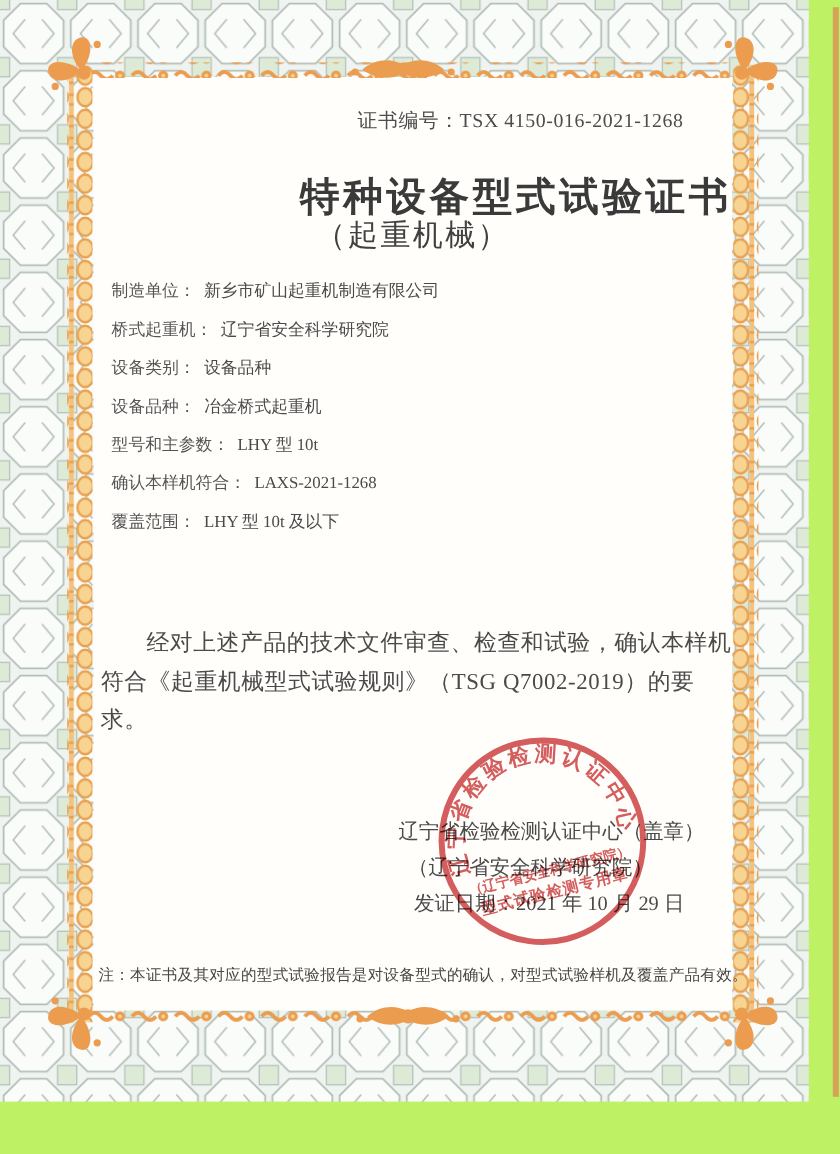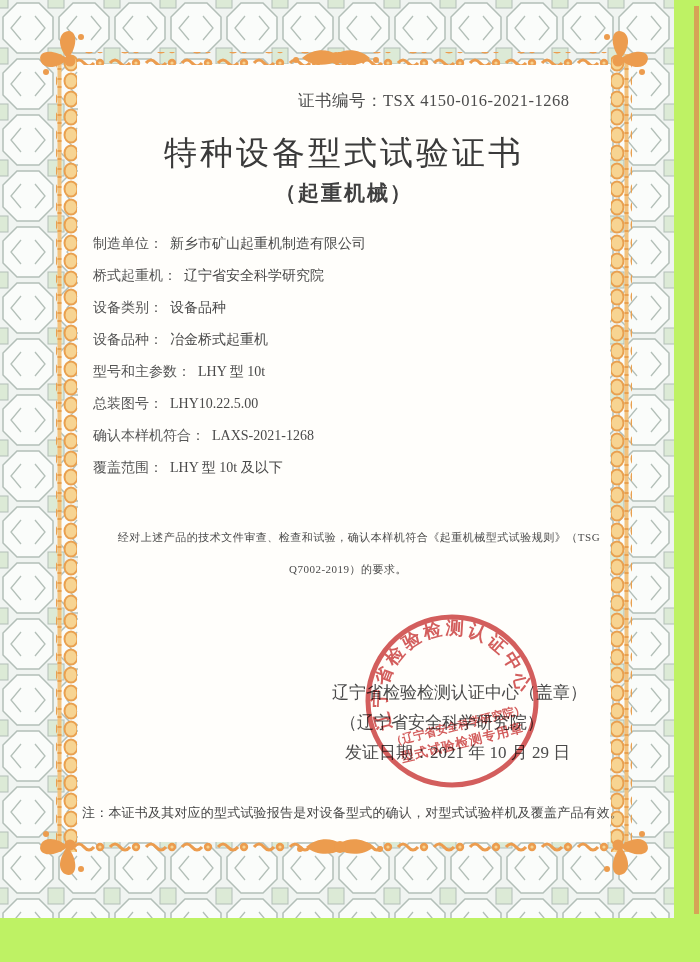--- a/index.html
+++ b/index.html
@@ -7,34 +7,34 @@
     position:relative;width:700px;height:962px;overflow:hidden;background:#bef264;
     font-family:"Liberation Serif","DejaVu Serif",serif;color:#4a4a4a;
   }
   .bg-svg{position:absolute;left:0;top:0;}
   .content{position:absolute;left:0;top:0;width:700px;height:962px;}
   .cert-number{
     position:absolute;left:298px;top:90px;font-size:16.5px;letter-spacing:0.5px;color:#4c4c4c;
     white-space:nowrap;
   }
   .title{
-    position:absolute;left:78px;top:131px;width:532px;margin:0;text-align:center;
-    font-size:33px;font-weight:400;letter-spacing:3px;color:#3a3a3a;white-space:nowrap;
+    position:absolute;left:78px;top:142px;width:532px;margin:0;text-align:right;
+    font-size:33px;font-weight:700;letter-spacing:3px;color:#3a3a3a;white-space:nowrap;
   }
   .subtitle{
     position:absolute;left:78px;top:179px;width:532px;text-align:center;
-    font-size:21px;font-weight:700;letter-spacing:2px;color:#404040;
+    font-size:25px;font-weight:400;letter-spacing:2px;color:#404040;
   }
   .fields{position:absolute;left:93px;top:228px;width:500px;}
   .field-row{height:32px;line-height:32px;font-size:14px;white-space:nowrap;}
   .field-label{color:#555555;}
   .field-value{margin-left:7px;color:#4a4a4a;}
   .body-text{
     position:absolute;left:84px;top:521px;width:528px;margin:0;
-    font-size:11px;line-height:32px;text-indent:2em;letter-spacing:0.5px;color:#4a4a4a;text-align:center;
+    font-size:19px;line-height:32px;text-indent:2em;letter-spacing:0.5px;color:#4a4a4a;
   }
   .issuer{position:absolute;left:332px;top:678px;font-size:17px;line-height:30px;color:#4a4a4a;white-space:nowrap;}
   .issuer-line2{padding-left:8px;}
   .issuer-line3{padding-left:13px;}
   .note{
     position:absolute;left:82px;top:804px;width:540px;
     font-size:13px;letter-spacing:0.2px;color:#474747;white-space:nowrap;
   }
   .stamp{
     position:absolute;left:352px;top:601px;opacity:0.82;mix-blend-mode:multiply;
@@ -124,23 +124,20 @@
       <div class="field-row">
         <span class="field-label">设备类别：</span><span class="field-value">设备品种</span>
       </div>
       <div class="field-row">
         <span class="field-label">设备品种：</span><span class="field-value">冶金桥式起重机</span>
       </div>
       <div class="field-row">
         <span class="field-label">型号和主参数：</span><span class="field-value">LHY 型 10t</span>
       </div>
       <div class="field-row">
-        <span class="field-label">总装图号：</span><span class="field-value">LHY10.22.5.00</span>
-      </div>
-      <div class="field-row">
         <span class="field-label">确认本样机符合：</span><span class="field-value">LAXS-2021-1268</span>
       </div>
       <div class="field-row">
         <span class="field-label">覆盖范围：</span><span class="field-value">LHY 型 10t 及以下</span>
       </div>
     </div>
 
     <p class="body-text">经对上述产品的技术文件审查、检查和试验，确认本样机符合《起重机械型式试验规则》（TSG Q7002-2019）的要求。</p>
 
     <div class="issuer">

